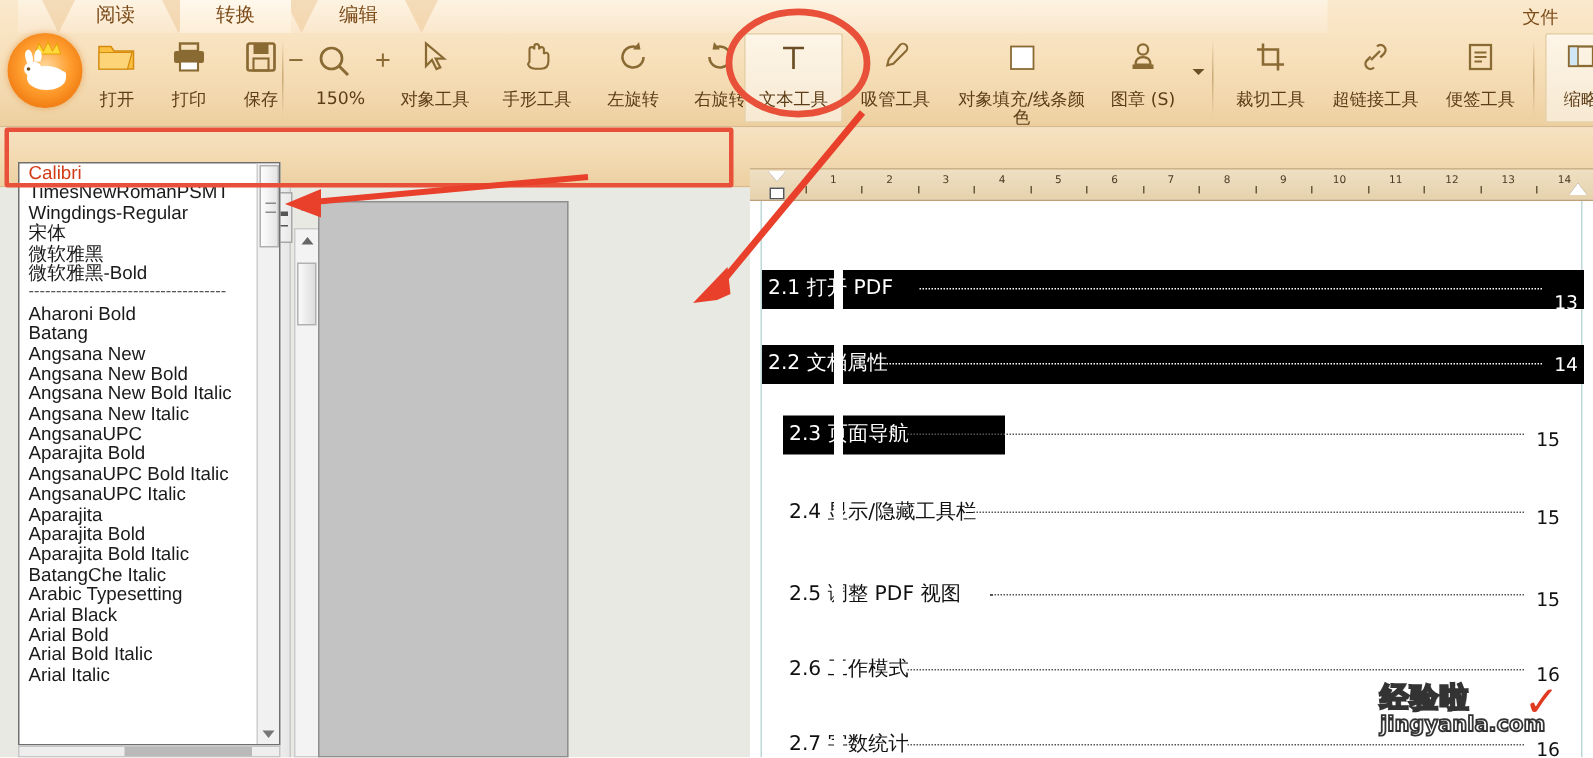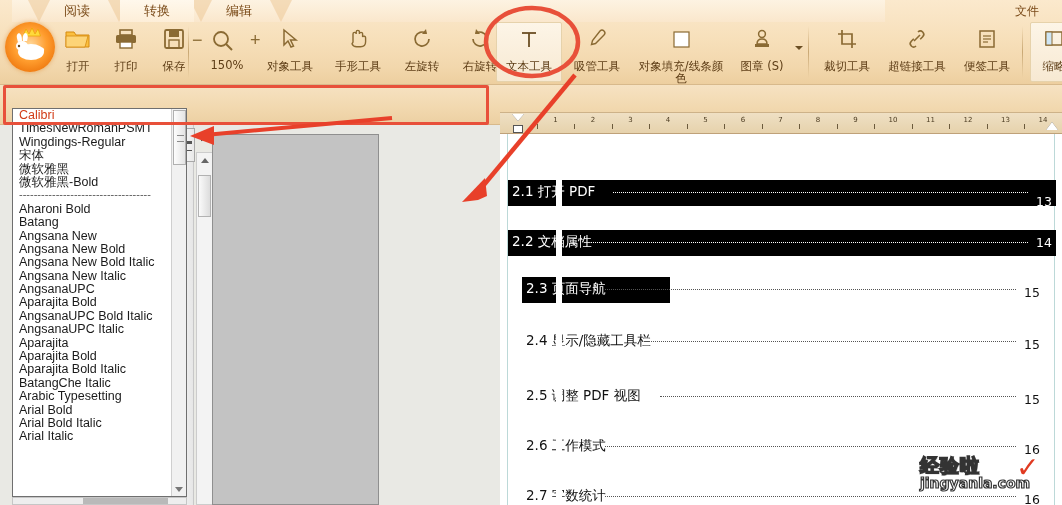--- a/index.html
+++ b/index.html
@@ -701,20 +701,21 @@
         <div class="fitem">Angsana New Italic</div>
         <div class="fitem">AngsanaUPC</div>
         <div class="fitem">Aparajita Bold</div>
         <div class="fitem">AngsanaUPC Bold Italic</div>
         <div class="fitem">AngsanaUPC Italic</div>
         <div class="fitem">Aparajita</div>
         <div class="fitem">Aparajita Bold</div>
         <div class="fitem">Aparajita Bold Italic</div>
         <div class="fitem">BatangChe Italic</div>
         <div class="fitem">Arabic Typesetting</div>
+        <div class="fitem">Arial Black</div>
         <div class="fitem">Arial Bold</div>
         <div class="fitem">Arial Bold Italic</div>
         <div class="fitem">Arial Italic</div>
       </div>
     <div class="dd-vscroll">
       <div class="thumb"></div>
       <div class="dn"></div>
     </div>
   </div>
   <div class="dd-hscroll">

